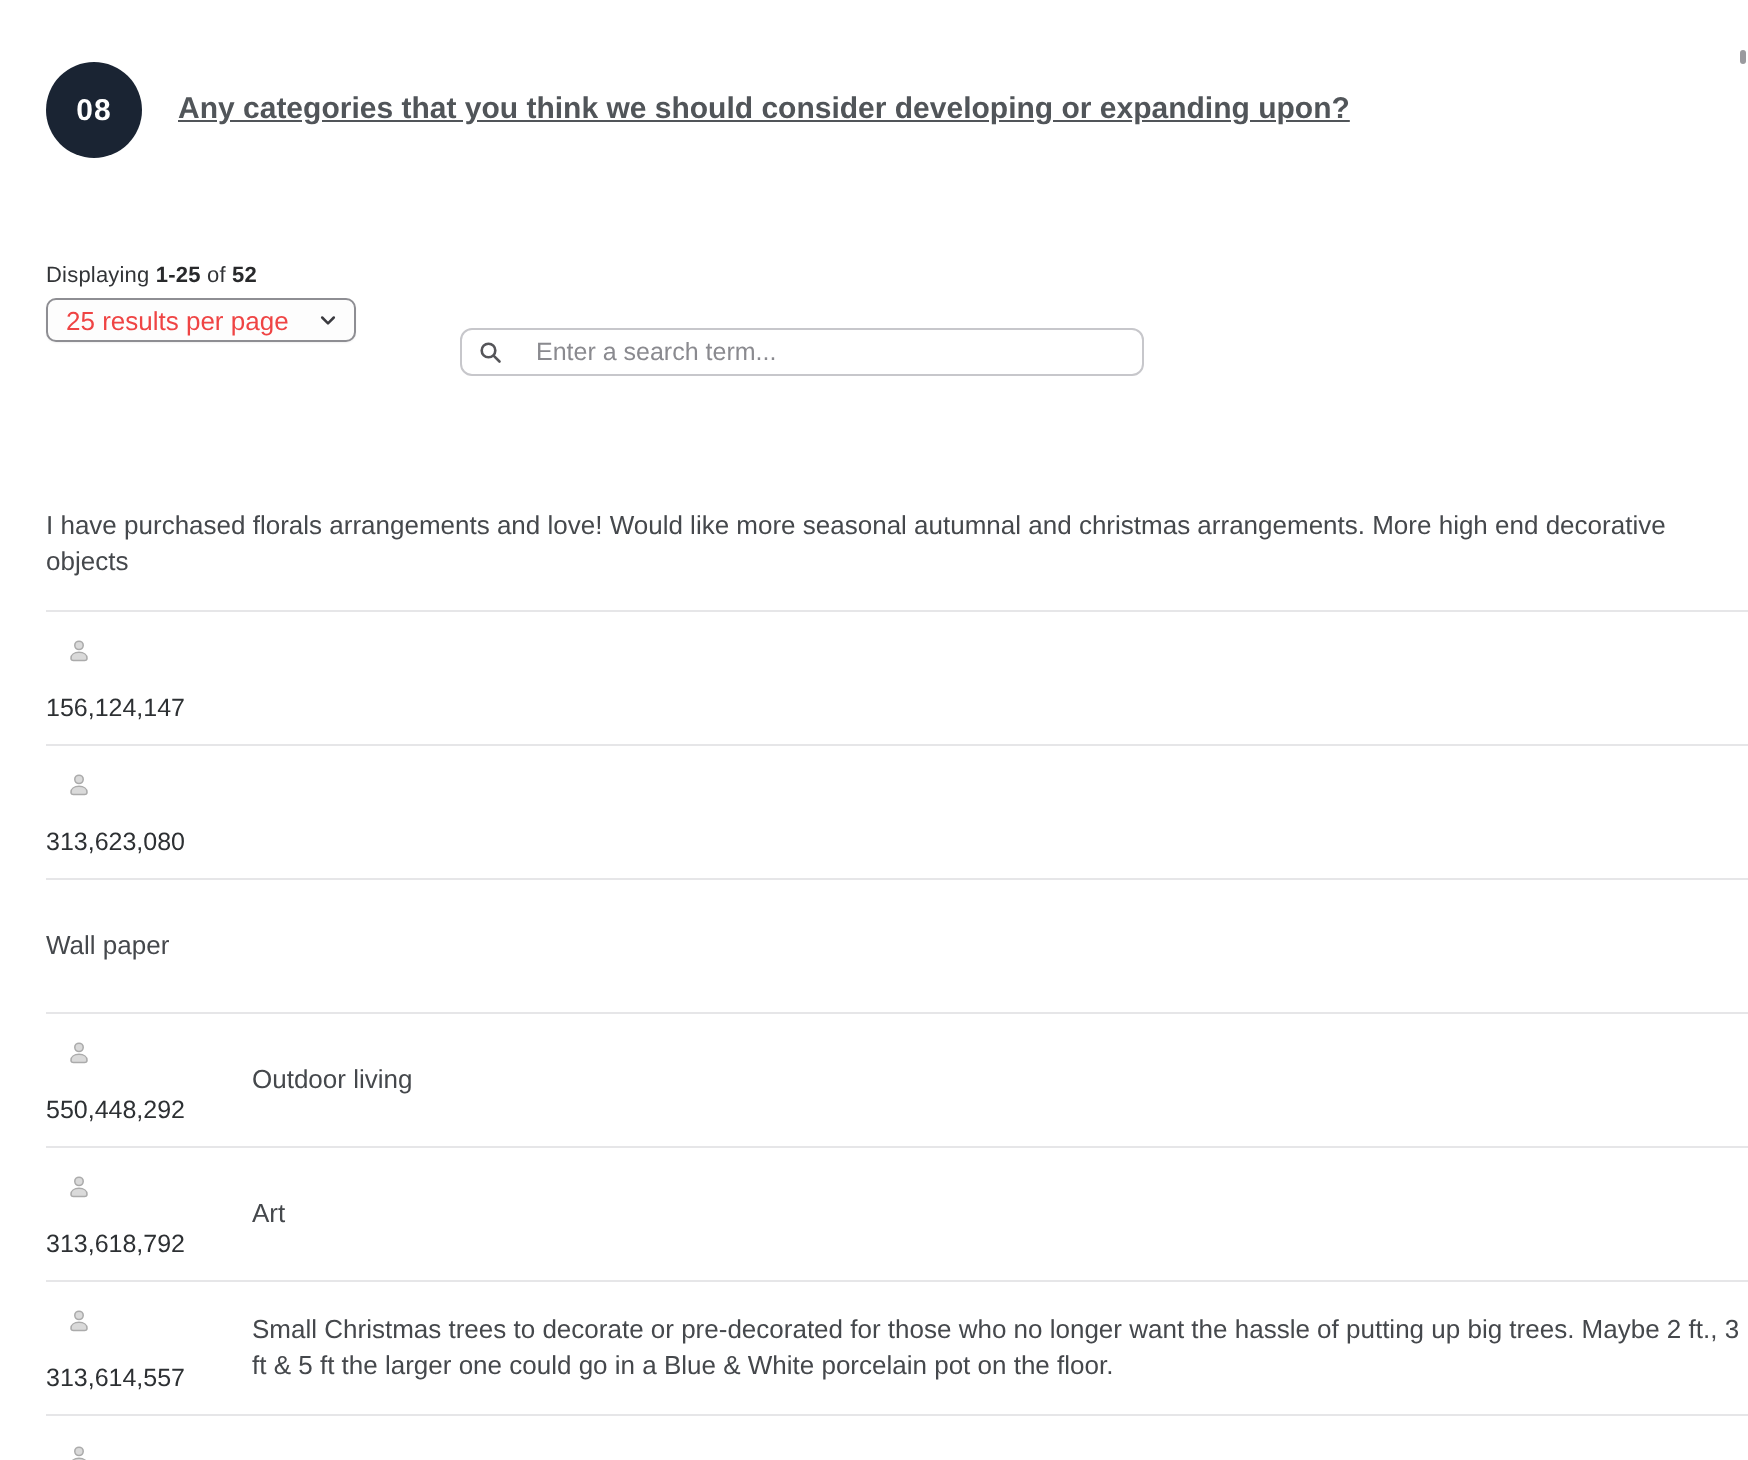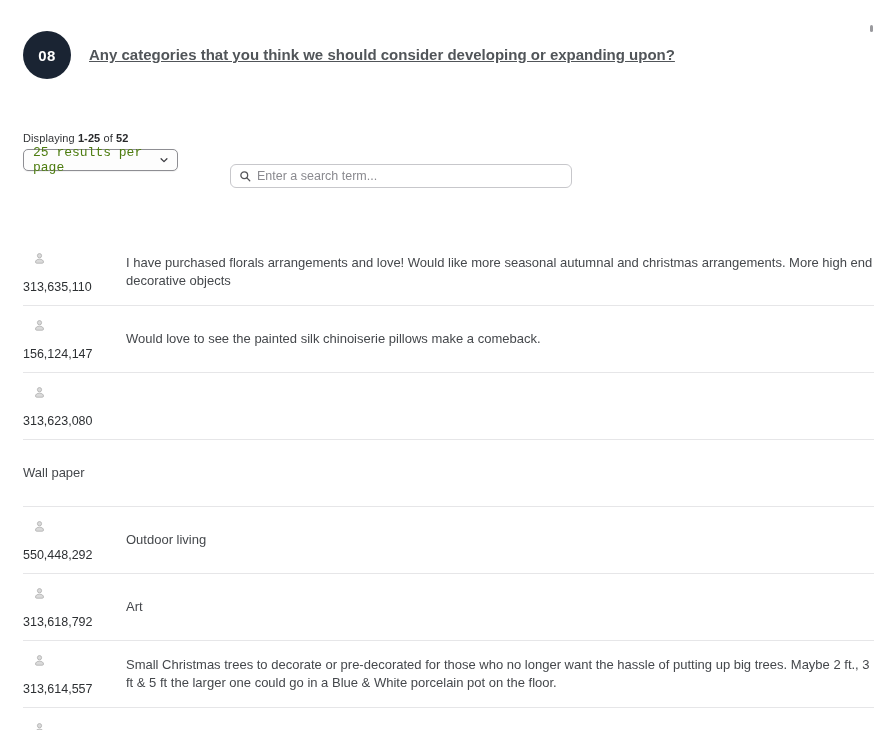--- a/index.html
+++ b/index.html
@@ -33,34 +33,33 @@
   }
   .displaying b { font-weight:700; color:#28292b;margin-top:26px; }
 
   .per-page {
     position:absolute; top:149px; left:23px;
     width:155px; height:22px;
     border:1px solid #8e8e93; border-radius:5px;
     background:#fdfdfd;
     display:flex; align-items:center; justify-content:space-between;
     padding:0 8px 0 9px;
-    font-size:13px; color:#4d7c0f;
+    font-size:13px; color:#ef4444;
     box-shadow:0 0.5px 1px rgba(0,0,0,0.06);
     cursor:default;
-    font-family:Liberation Mono, monospace;
   }
   .chevron-down { flex:none; display:flex; margin-left:6px; }
 
   .search-wrap {
     position:absolute; top:164px; left:230px;
     width:342px; height:24px;
     border:1px solid #c7c7cb; border-radius:6px;
     background:#ffffff;
     display:flex; align-items:center;
-    padding:0 8px; gap:6px;
+    padding:0 8px; gap:17px;
   }
   .search-icon { flex:none; display:flex; }
   .search-wrap input {
     flex:1; border:none; outline:none; background:transparent;
     font-family:"Liberation Sans", sans-serif;
     font-size:12.5px; color:#1c1c1e;
   }
   .search-wrap input::placeholder { color:#8a8a8f; opacity:1; }
 
   
@@ -121,43 +120,33 @@
         <circle cx="10.5" cy="10.5" r="6.8"></circle>
         <line x1="15.8" y1="15.8" x2="21.5" y2="21.5"></line>
       </svg>
   </span>
   <input type="text" placeholder="Enter a search term..." style="">
 </div>
 
 <div class="list">
 
   <div class="row">
-    <div class="row-left">
-      <span class="user-icon">
-        <svg width="13" height="13" viewBox="0 0 24 24" fill="#dadada" stroke="#ababab" stroke-width="1.4">
-            <circle cx="12" cy="6.8" r="3.9"></circle>
-            <path d="M12 13.2c-4.6 0-7.4 2.4-7.4 5.4 0 1.5 1.1 2.1 2.3 2.1h10.2c1.2 0 2.3-.6 2.3-2.1 0-3-2.8-5.4-7.4-5.4z"></path>
-          </svg>
-      </span>
-      <span class="row-id">313,635,110</span>
-    </div>
     <div class="row-text">I have purchased florals arrangements and love! Would like more seasonal autumnal and christmas arrangements. More high end decorative objects</div>
   </div>
 
   <div class="row">
     <div class="row-left">
       <span class="user-icon">
         <svg width="13" height="13" viewBox="0 0 24 24" fill="#dadada" stroke="#ababab" stroke-width="1.4">
             <circle cx="12" cy="6.8" r="3.9"></circle>
             <path d="M12 13.2c-4.6 0-7.4 2.4-7.4 5.4 0 1.5 1.1 2.1 2.3 2.1h10.2c1.2 0 2.3-.6 2.3-2.1 0-3-2.8-5.4-7.4-5.4z"></path>
           </svg>
       </span>
       <span class="row-id">156,124,147</span>
     </div>
-    <div class="row-text">Would love to see the painted silk chinoiserie pillows make a comeback.</div>
   </div>
 
   <div class="row">
     <div class="row-left">
       <span class="user-icon">
         <svg width="13" height="13" viewBox="0 0 24 24" fill="#dadada" stroke="#ababab" stroke-width="1.4">
             <circle cx="12" cy="6.8" r="3.9"></circle>
             <path d="M12 13.2c-4.6 0-7.4 2.4-7.4 5.4 0 1.5 1.1 2.1 2.3 2.1h10.2c1.2 0 2.3-.6 2.3-2.1 0-3-2.8-5.4-7.4-5.4z"></path>
           </svg>
       </span>

